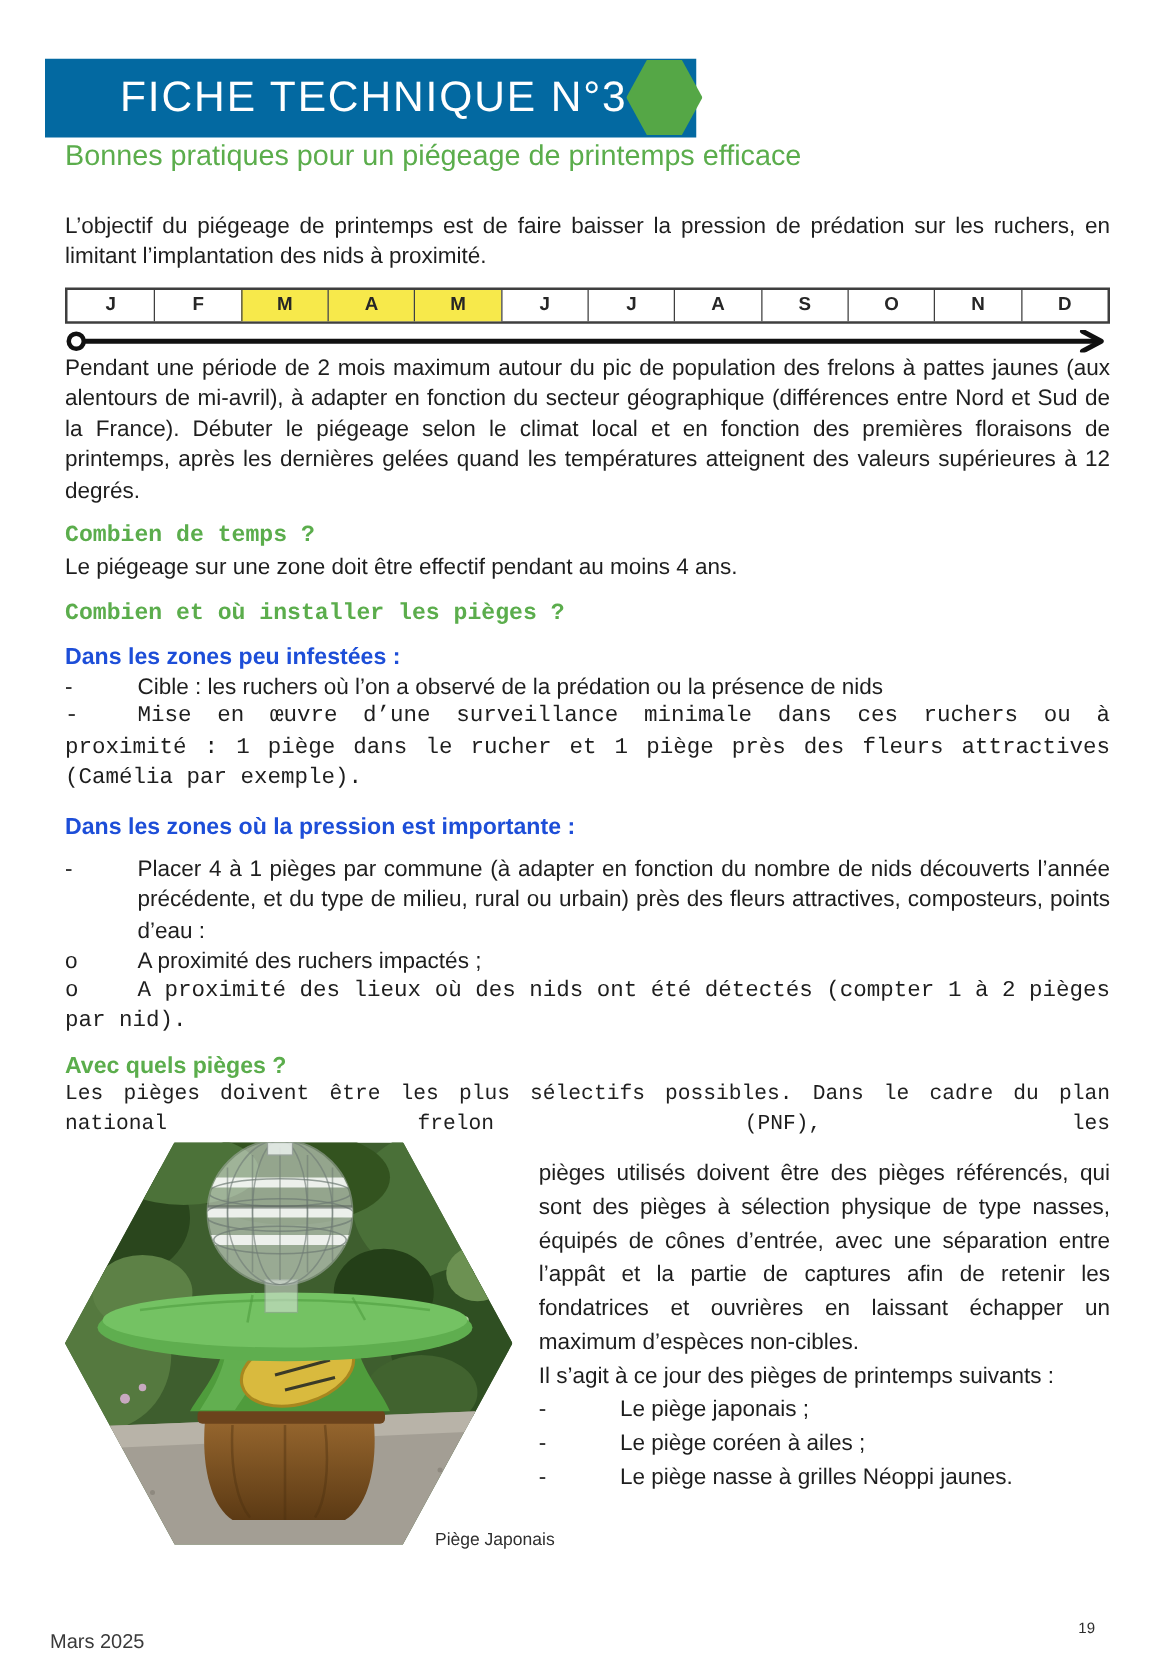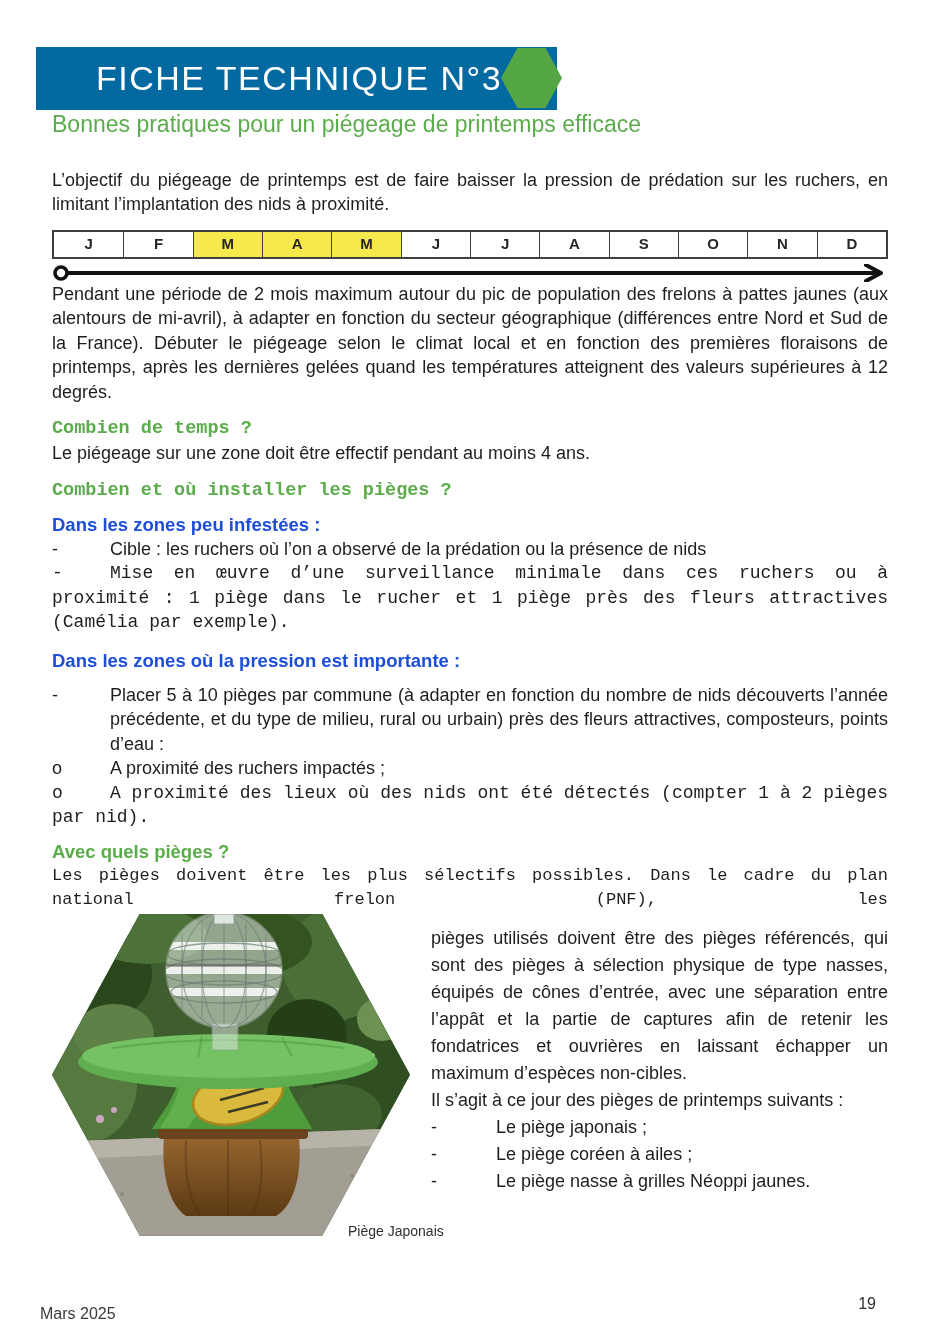--- a/index.html
+++ b/index.html
@@ -64,21 +64,21 @@
   .trap-item { margin-top:10px; line-height:1.5; text-align:left; }
   .trap-item .marker { display:inline-block; width:65px; }
 
   
   .footer { position:absolute; left:0; right:0; top:1293px; height:46px; }
   .footer-date { position:absolute; left:40px; top:12px; font-size:16px; color:#3a3a3a; }
   .footer-center {
     position:absolute; left:0; right:0; top:16px; text-align:center;
     font-size:9.5px; font-weight:bold; color:#8a817a; letter-spacing:0.3px;
   }
-  .footer-page { position:absolute; right:62px; top:2px; font-size:16px; color:#2e2e2e; }
+  .footer-page { position:absolute; right:62px; top:2px; font-size:12px; color:#2e2e2e; }
 </style>
 </head>
 <body>
 
 <div class="page">
 
   <div class="banner">
     <span class="banner-title">FICHE TECHNIQUE N°3 :</span>
   </div>
   <div class="banner-hex"></div>
@@ -118,21 +118,21 @@
 
     <h3 class="green-heading mt12">Combien et où installer les pièges ?</h3>
 
     <h4 class="black-heading mt9">Dans les zones peu infestées :</h4>
     <p class="li-flat mt10"><span class="marker">-</span><span>Cible : les ruchers où l’on a observé de la prédation ou la présence de nids</span></p>
     <p class="li-flat mt12"><span class="marker">-</span><span>Mise en œuvre d’une surveillance minimale dans ces ruchers ou à proximité : 1 piège dans le rucher et 1 piège près des fleurs attractives (Camélia par exemple).</span></p>
 
     <h4 class="black-heading mt13">Dans les zones où la pression est importante :</h4>
     <div class="li-hang">
       <span class="marker">-</span>
-      <div class="text">Placer 5 à 10 pièges par commune (à adapter en fonction du nombre de nids découverts l’année précédente, et du type de milieu, rural ou urbain) près des fleurs attractives, composteurs, points d’eau :</div>
+      <div class="text">Placer 4 à 1 pièges par commune (à adapter en fonction du nombre de nids découverts l’année précédente, et du type de milieu, rural ou urbain) près des fleurs attractives, composteurs, points d’eau :</div>
     </div>
     <p class="li-flat mt16"><span class="marker">o</span><span>A proximité des ruchers impactés ;</span></p>
     <p class="li-flat mt12"><span class="marker">o</span><span>A proximité des lieux où des nids ont été détectés (compter 1 à 2 pièges par nid).</span></p>
 
     <h3 class="green-heading mt10">Avec quels pièges ?</h3>
     <p class="lead-line mt12">Les pièges doivent être les plus sélectifs possibles. Dans le cadre du plan national frelon (PNF), les</p>
 
     <div class="media-row">
       <div class="figure">
         <div class="hex-photo">

